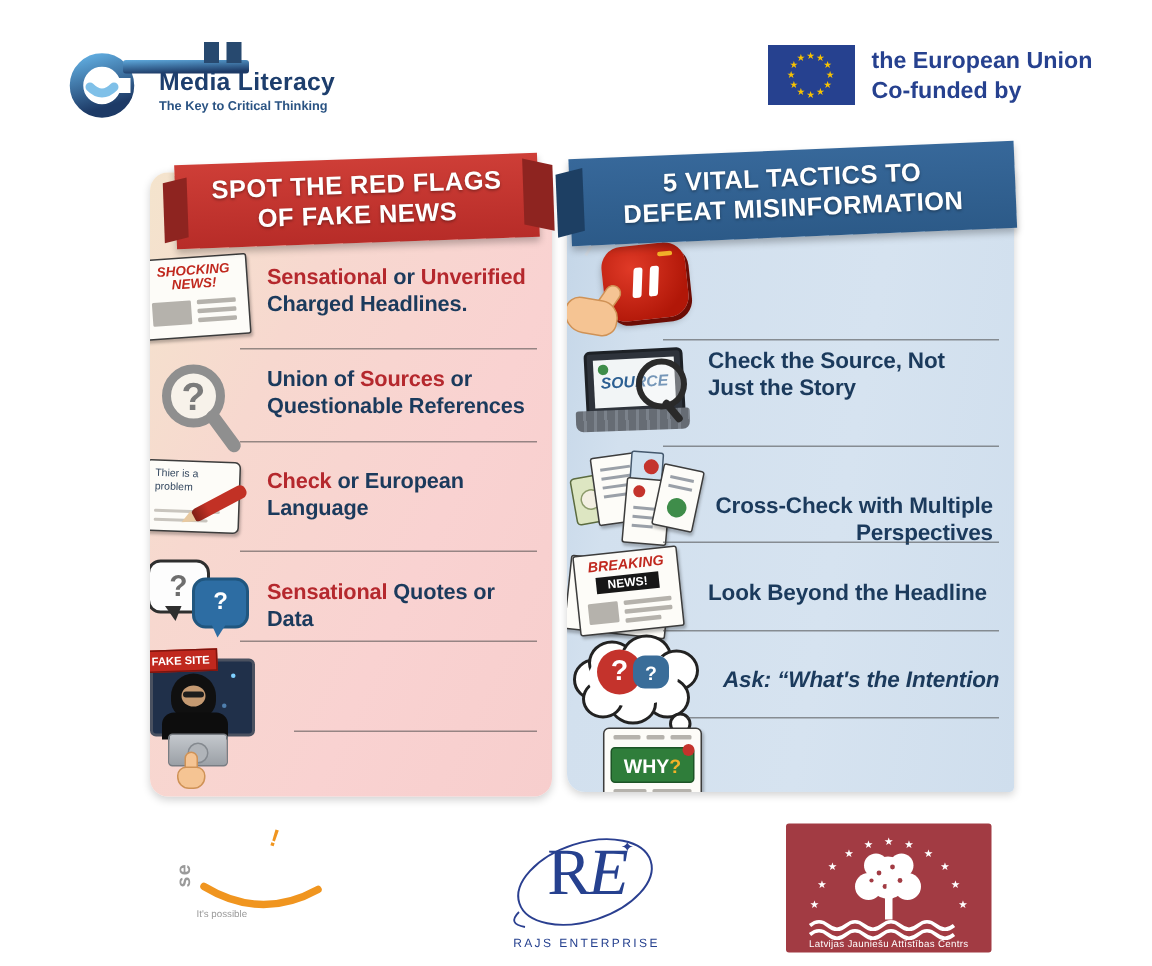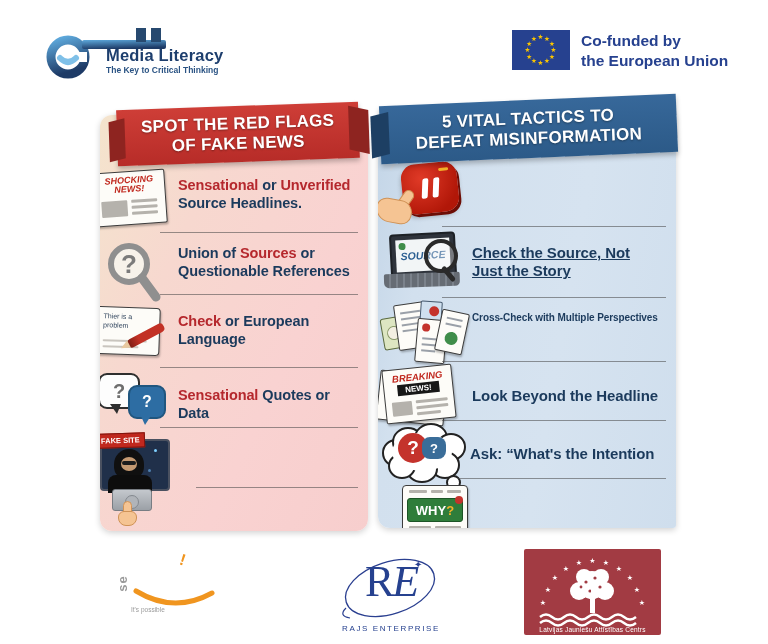--- a/index.html
+++ b/index.html
@@ -111,38 +111,38 @@
         <text x="28.5" y="35">★</text>
           <text x="22" y="33.3">★</text>
           <text x="17.2" y="28.5">★</text>
         <text x="15.5" y="22">★</text>
           <text x="17.2" y="15.5">★</text>
           <text x="22" y="10.7">★</text>
       </g>
     </svg>
   </div>
   <div class="eu-text">
+    <div>the European Union</div>
     <div>Co-funded by</div>
-    <div>the European Union</div>
   </div>
 </div>
 
 <div class="panel panel-left">
 
   <div class="abs" style="left:0;top:54px;width:66px;height:58px;">
     <div class="paper abs" style="left:-6px;top:2px;width:70px;height:52px;transform:rotate(-4deg);">
       <div class="shock-title" style="margin-top:4px;">SHOCKING</div>
       <div class="shock-title">NEWS!</div>
       <div class="gbar" style="left:6px;top:28px;width:26px;height:16px;"></div>
       <div class="gbar" style="left:36px;top:28px;width:26px;height:3px;"></div>
       <div class="gbar" style="left:36px;top:34px;width:26px;height:3px;"></div>
       <div class="gbar" style="left:36px;top:40px;width:26px;height:3px;"></div>
     </div>
   </div>
-  <div class="item-text" style="left:78px;top:62px;width:190px;"><span class="hl-red">Sensational</span><span> or </span><span class="hl-red">Unverified</span><span> Source Headlines.</span></div>
+  <div class="item-text" style="left:78px;top:62px;width:190px;"><span class="hl-red">Sensational</span><span> or </span><span class="hl-red">Unverified</span><span> Charged Headlines.</span></div>
   <div class="sep" style="left:60px;top:117px;width:198px;"></div>
 
   <div class="abs" style="left:4px;top:124px;width:60px;height:66px;">
     <svg width="60" height="66" viewBox="0 0 60 66">
       <circle cx="25" cy="25" r="18" fill="#f7f2ea" stroke="#8f8f8f" stroke-width="6"></circle>
       <line x1="38" y1="39" x2="52" y2="58" stroke="#8f8f8f" stroke-width="9" stroke-linecap="round"></line>
       <text x="25" y="34" text-anchor="middle" font-size="26" font-weight="bold" fill="#7b7b7b" font-family="Liberation Sans,sans-serif">?</text>
     </svg>
   </div>
   <div class="item-text" style="left:78px;top:130px;width:180px;"><span>Union of </span><span class="hl-red">Sources</span><span> or Questionable References</span></div>
@@ -221,21 +221,21 @@
     <div class="laptop-screen abs" style="left:6px;top:0;width:62px;height:40px;transform:rotate(-3deg);">
       <div class="laptop-inner">
         <span style="font-size:10.5px;font-weight:bold;color:#2c5f92;font-style:italic;">SOURCE</span>
       </div>
       <div class="abs" style="left:7px;top:7px;width:7px;height:7px;background:#3f8d4a;border-radius:50%;"></div>
     </div>
     <div class="laptop-base abs" style="left:0px;top:40px;width:76px;height:14px;transform:rotate(-2deg);background-image:repeating-linear-gradient(90deg,#666c74 0 5px,#7b828b 5px 7px);"></div>
     <div class="mag-circle abs" style="left:40px;top:6px;width:26px;height:26px;"></div>
     <div class="mag-handle abs" style="left:62px;top:32px;width:5px;height:18px;transform:rotate(-40deg);"></div>
   </div>
-  <div class="item-text" style="left:94px;top:131px;width:180px;font-size:15px;text-decoration:underline;">Check the Source, Not Just the Story</div>
+  <div class="item-text" style="left:94px;top:119px;width:180px;font-size:15px;">Check the Source, Not Just the Story</div>
   <div class="sep" style="left:64px;top:184px;width:224px;"></div>
 
   <div class="abs" style="left:6px;top:190px;width:80px;height:64px;">
     <div class="abs" style="left:-2px;top:14px;width:22px;height:30px;background:#dde6c2;border:1.5px solid #5b6b3f;border-radius:3px;transform:rotate(-10deg);">
       <div class="badge" style="left:4px;top:8px;width:12px;height:12px;background:#f3efe2;border:1px solid #8b9a6a;"></div>
     </div>
     <div class="paper abs" style="left:12px;top:0px;width:30px;height:44px;transform:rotate(-8deg);">
       <div class="doc-line" style="top:7px;"></div>
         <div class="doc-line" style="top:13px;"></div>
       <div class="doc-line" style="top:19px;"></div>
@@ -249,21 +249,21 @@
       <div class="doc-line" style="top:18px;"></div>
         <div class="doc-line" style="top:24px;"></div>
       <div class="doc-line" style="top:30px;width:14px;"></div>
     </div>
     <div class="paper abs" style="left:54px;top:8px;width:26px;height:40px;transform:rotate(12deg);">
       <div class="doc-line" style="top:6px;"></div>
         <div class="doc-line" style="top:12px;"></div>
       <div class="badge" style="left:7px;top:20px;width:13px;height:13px;background:#3f8d4a;"></div>
     </div>
   </div>
-  <div class="item-text" style="left:94px;top:199px;width:190px;font-size:10px;">Cross-Check with Multiple Perspectives</div>
+  <div class="item-text" style="left:94px;top:216px;width:190px;font-size:15px;text-align:right;">Cross-Check with Multiple Perspectives</div>
   <div class="sep" style="left:64px;top:248px;width:224px;"></div>
 
   <div class="abs" style="left:4px;top:254px;width:80px;height:58px;">
     <div class="paper abs" style="left:-4px;top:6px;width:66px;height:48px;transform:rotate(6deg);"></div>
     <div class="paper abs" style="left:2px;top:0px;width:68px;height:52px;transform:rotate(-6deg);">
       <div style="text-align:center;font-size:9.5px;font-weight:bold;font-style:italic;color:#c0281e;margin-top:3px;">BREAKING</div>
       <div style="margin:1px auto 0;width:42px;background:#171717;color:#fff;font-size:8px;font-weight:bold;text-align:center;padding:1px 0;">NEWS!</div>
       <div class="gbar" style="left:6px;top:32px;width:20px;height:14px;"></div>
       <div class="gbar" style="left:30px;top:32px;width:32px;height:3px;"></div>
       <div class="gbar" style="left:30px;top:38px;width:32px;height:3px;"></div>
@@ -283,21 +283,21 @@
     <div class="cloud-bump" style="left:8px;top:28px;width:24px;height:22px;"></div>
     <div class="cloud-core" style="left:12px;top:8px;width:60px;height:38px;"></div>
     <div class="abs" style="left:18px;top:8px;width:30px;height:30px;background:#c4332c;border-radius:50%;display:flex;align-items:center;justify-content:center;color:#fff;font-weight:bold;font-size:19px;">
       <span>?</span>
     </div>
     <div class="abs" style="left:42px;top:12px;width:24px;height:22px;background:#3a6d99;border-radius:8px;display:flex;align-items:center;justify-content:center;color:#fff;font-weight:bold;font-size:13px;">
       <span>?</span>
     </div>
     <div class="cloud-bump" style="left:66px;top:50px;width:11px;height:11px;"></div>
   </div>
-  <div class="item-text nowrap" style="left:92px;top:332px;font-size:15px;">Ask: “What's the Intention</div>
+  <div class="item-text nowrap" style="left:104px;top:332px;font-size:15px;font-style:italic;">Ask: “What's the Intention</div>
   <div class="sep" style="left:80px;top:365px;width:208px;"></div>
 
   <div class="abs" style="left:24px;top:372px;width:70px;height:70px;">
     <div class="paper abs" style="left:0;top:0;width:64px;height:66px;border-radius:4px;">
       <div class="gbar" style="left:6px;top:4px;width:18px;height:3px;"></div>
       <div class="gbar" style="left:28px;top:4px;width:12px;height:3px;"></div>
       <div class="gbar" style="left:44px;top:4px;width:14px;height:3px;"></div>
       <div class="abs" style="left:4px;top:12px;width:54px;height:22px;background:#2f7d3a;border:1.5px solid #1d5426;border-radius:3px;display:flex;align-items:center;justify-content:center;">
         <span style="color:#fff;font-weight:bold;font-size:13px;">WHY</span>
           <span style="color:#f3b229;font-weight:bold;font-size:13px;">?</span>

